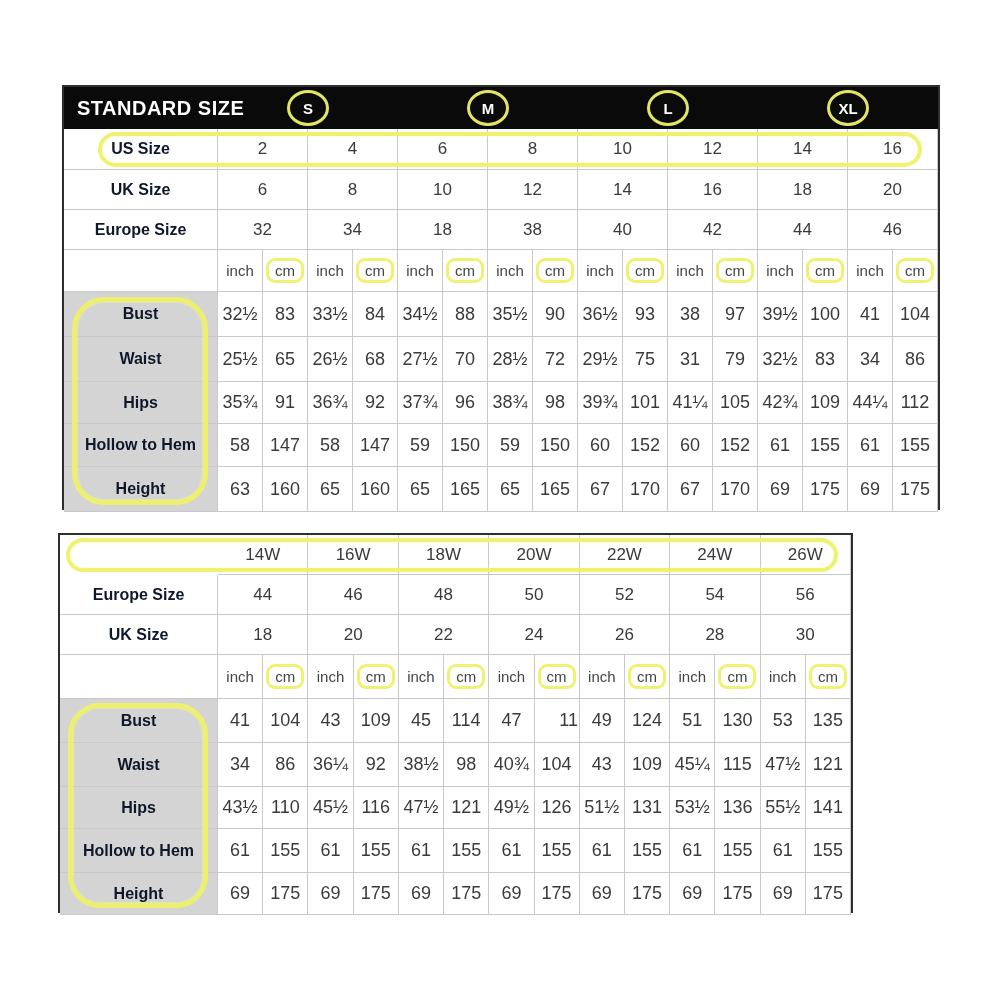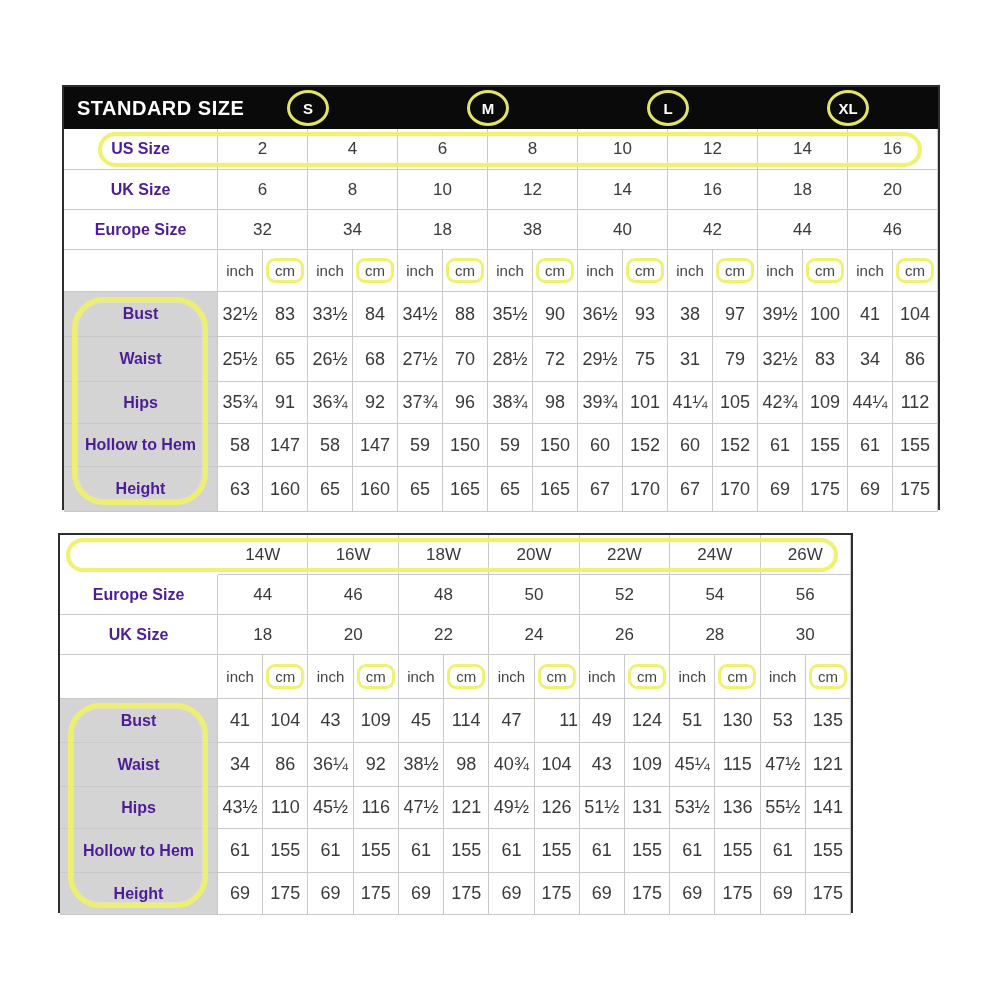--- a/index.html
+++ b/index.html
@@ -32,21 +32,21 @@
   .bar-title{width:154px;padding-left:13px;color:var(--bar-text);font-weight:bold;
     font-size:20px;letter-spacing:.5px;white-space:nowrap;}
   .bar-group{flex:1;display:flex;align-items:center;justify-content:center;}
   .size-chip{display:flex;align-items:center;justify-content:center;min-width:42px;height:36px;
     border:3px solid var(--highlight-soft);border-radius:50%;color:var(--bar-text);
     font-weight:bold;font-size:15px;padding:0 6px;}
 
   .cell{display:flex;align-items:center;justify-content:center;
     border-right:1px solid var(--grid-line);border-bottom:1px solid var(--grid-line);
     font-size:18px;background:#fff;overflow:hidden;white-space:nowrap;}
-  .cell.row-label{font-weight:bold;font-size:16px;color:#4c1d95;text-align:right;}
+  .cell.row-label{font-weight:bold;font-size:16px;color:#0f172a;text-align:right;}
   .cell.measure-label{background:var(--label-bg);}
   .cell.size-val{font-size:17px;}
   .cell.unit{font-size:15px;color:#444;}
   .cm-chip{display:inline-flex;align-items:center;justify-content:center;
     border:3px solid var(--highlight-soft);border-radius:9px;padding:1px 6px;}
 
   .overlay{position:absolute;border:4px solid var(--highlight-soft);pointer-events:none;
     box-shadow:inset 0 0 0 1px rgba(255,255,150,.35);}
   #us-row-highlight{left:34px;top:45px;width:824px;height:35px;border-radius:20px;}
   #standard-labels-highlight{left:8px;top:210px;width:136px;height:208px;border-radius:32px;border-width:5px;}

